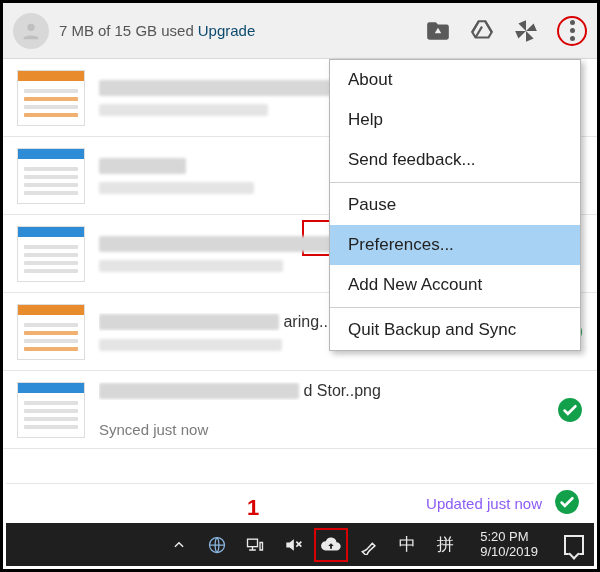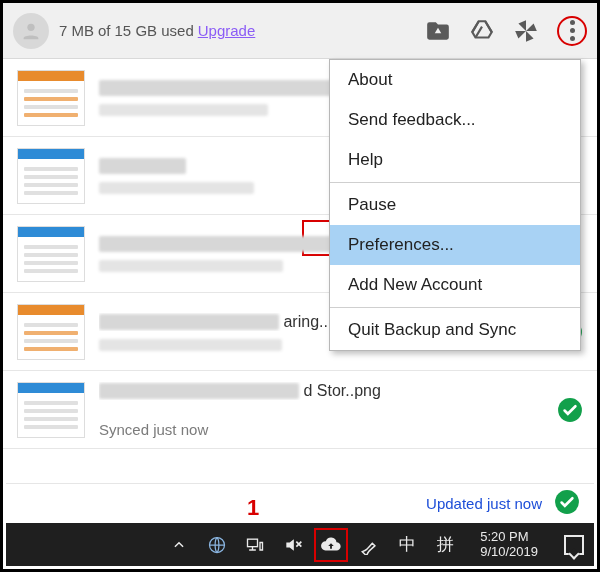--- a/index.html
+++ b/index.html
@@ -2,21 +2,21 @@
 <html><head>
 <meta charset="utf-8">
 <style>
   *{box-sizing:border-box;margin:0;padding:0;font-family:Arial,Helvetica,sans-serif}
   body{width:600px;height:572px;background:#fff;border:3px solid #000;position:relative;overflow:hidden}
   
   .hdr{height:56px;background:#f0f0f0;display:flex;align-items:center;padding:16px 10px;border-bottom:1px solid #d9d9d9}
   .avatar{width:36px;height:36px;border-radius:50%;background:#d8d8d8;display:flex;align-items:center;justify-content:center;margin-right:10px}
   .avatar svg{fill:#bfbfbf}
   .storage{font-size:15px;color:#555;display:flex;align-items:baseline;gap:4px}
-  .upg{text-decoration:underline;color:#8b5cf6;cursor:pointer}
+  .upg{color:#0c4a6e;cursor:pointer}
   .hdr-icons{margin-left:auto;display:flex;align-items:center;gap:18px}
   .hicon{width:26px;height:26px;display:flex;align-items:center;justify-content:center;color:#5a5a5a}
   .dots{width:30px;height:30px;border-radius:50%;border:2px solid #d80000;display:flex;align-items:center;justify-content:center;flex-direction:column;gap:3px;cursor:pointer}
   .dots span{width:5px;height:5px;border-radius:50%;background:#5a5a5a}
   .annot{position:absolute;font:bold 22px Arial;color:#d80000;pointer-events:none}
   
   .list{height:465px;overflow:hidden}
   .row{display:flex;align-items:center;padding:10px 14px;border-bottom:1px solid #e6e6e6;height:78px}
   .thumb{width:68px;height:56px;background:#fff;border:1px solid #ddd;margin-right:14px;position:relative;overflow:hidden;flex-shrink:0}
   .thumb::before{content:"";position:absolute;left:0;top:0;right:0;height:10px;background:#2e8bd6}
@@ -25,21 +25,21 @@
   .thumb .bars i{display:block;height:4px;margin:4px 0;background:#e0e0e0;border-radius:1px}
   .thumb.orange .bars i:nth-child(2),.thumb.orange .bars i:nth-child(4){background:#f0b070}
   .meta{flex:1;min-width:0}
   .title-blur{height:16px;background:#d7d7d7;border-radius:2px;filter:blur(1.8px);margin-bottom:8px}
   .sub-blur{height:12px;background:#e4e4e4;border-radius:2px;filter:blur(1.8px)}
   .subtext{font-size:15px;color:#7b7b7b;margin-top:21px}
   .fname{font-size:16px;color:#333;white-space:nowrap;overflow:hidden;display:flex;align-items:center}
   .fname .blurseg{display:inline-block;height:16px;background:#d7d7d7;filter:blur(1.8px);border-radius:2px}
   .check{margin-left:auto;flex-shrink:0}
   .check svg{display:block}
-  .footer{position:absolute;left:3px;right:3px;bottom:46px;height:40px;display:flex;align-items:center;justify-content:flex-end;padding:0 14px;border-top:1px solid #e6e6e6;background:#fff;font-size:15px;color:#1d4ed8;gap:12px}
+  .footer{position:absolute;left:3px;right:3px;bottom:46px;height:40px;display:flex;align-items:center;justify-content:flex-end;padding:0 14px;border-top:1px solid #e6e6e6;background:#fff;font-size:15px;color:#8b5cf6;gap:12px}
   
   .menu{position:absolute;top:56px;right:16px;width:252px;background:#fff;border:1px solid #b7b7b7;box-shadow:3px 3px 6px rgba(0,0,0,.25);z-index:5}
   .menu .mi{padding:10px 18px;font-size:17px;color:#222;cursor:pointer}
   .menu .sep{height:1px;background:#cfcfcf;margin:2px 0}
   .menu .mi.hl{background:#a8d2f4}
   .prefbox{position:absolute;border:2px solid #d80000;pointer-events:none}
   
   .taskbar{position:absolute;left:3px;right:3px;bottom:3px;height:43px;background:#1f1f1f;display:flex;align-items:center;color:#eaeaea;padding:0 10px;gap:16px}
   .tspace{flex:1}
   .ticon{width:22px;height:22px;display:flex;align-items:center;justify-content:center;color:#eaeaea}
@@ -88,22 +88,22 @@
         <span></span>
         <span></span>
     </div>
   </div>
 </div>
 
 <div class="annot" style="top:60px;right:22px">2</div>
 
 <div class="menu">
   <div class="mi">About</div>
+  <div class="mi">Help</div>
   <div class="mi">Send feedback...</div>
-  <div class="mi">Help</div>
   <div class="sep"></div>
   <div class="mi">Pause</div>
   <div class="mi hl">Preferences...</div>
   <div class="mi">Add New Account</div>
   <div class="sep"></div>
   <div class="mi">Quit Backup and Sync</div>
 </div>
 
 <div class="prefbox" style="top:217px;right:115px;width:180px;height:36px"></div>
 <div class="annot" style="top:221px;right:75px">3</div>

